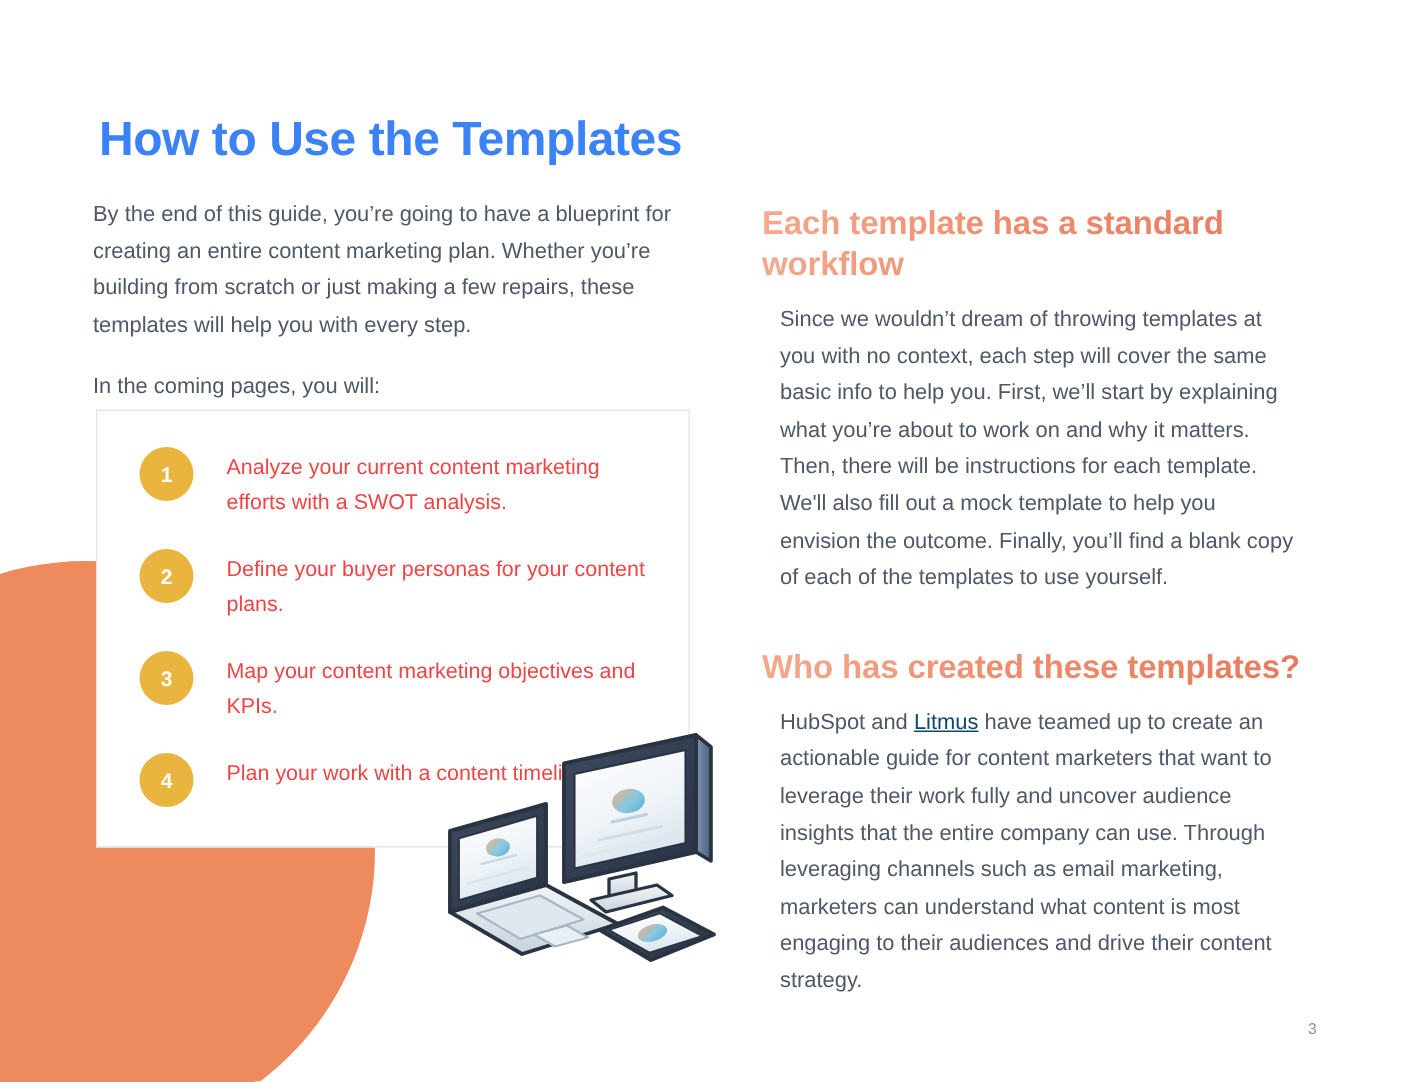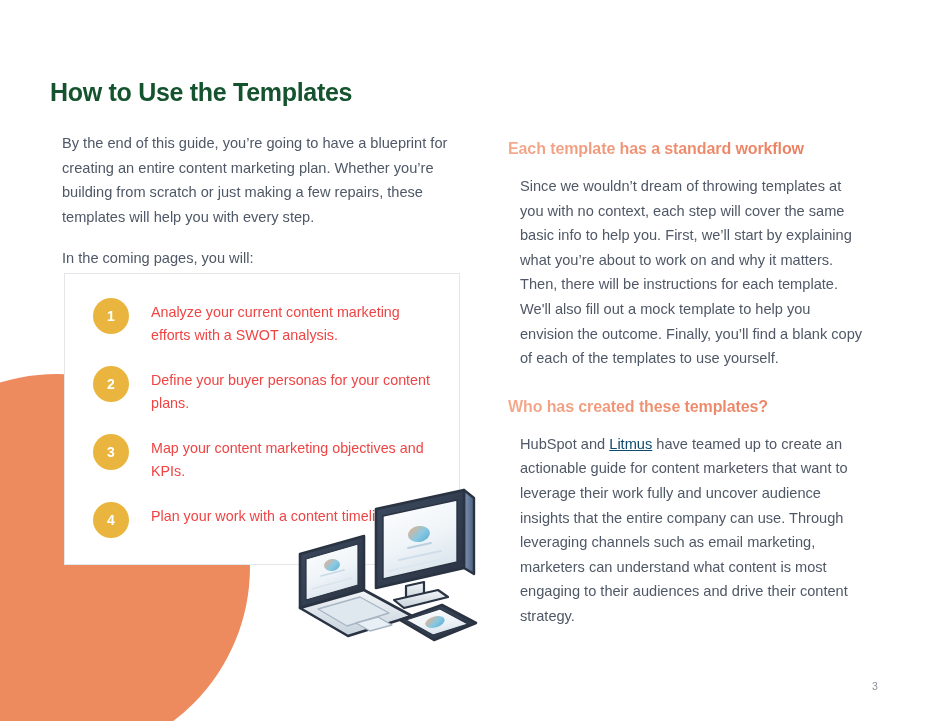--- a/index.html
+++ b/index.html
@@ -29,26 +29,26 @@
     width: 386px;
     height: 386px;
     border-radius: 50%;
     background: #ED8B5E;
     z-index: 0;
   }
 
   
   .page-title {
     position: absolute;
-    left: 50px;
+    left: 66px;
     top: 72px;
-    font-size: 25px;
+    font-size: 32px;
     line-height: 40px;
     font-weight: 700;
-    color: #14532d;
+    color: #3b82f6;
     letter-spacing: -0.3px;
     z-index: 3;
     white-space: nowrap;
   }
 
   
   .left-col {
     position: absolute;
     left: 62px;
     top: 131px;
@@ -117,33 +117,33 @@
 
   
   .right-col {
     position: absolute;
     left: 508px;
     top: 135px;
     width: 372px;
     z-index: 3;
   }
   .section-heading {
-    font-size: 16px;
+    font-size: 22px;
     line-height: 27px;
     font-weight: 700;
     margin: 0 0 12px 0;
     letter-spacing: -0.1px;
     background: linear-gradient(100deg, #F4A98D 0%, #EE8C6C 45%, #E8785A 100%);
     -webkit-background-clip: text;
     background-clip: text;
     -webkit-text-fill-color: transparent;
     color: #EE8C6C;
   }
   .section-heading.second {
-    margin-top: 22px;
+    margin-top: 33px;
   }
   .right-col .body-text {
     font-size: 14.6px;
     line-height: 24.6px;
     margin: 12px;
   }
   .inline-link {
     color: #0c4a6e;
     text-decoration: underline;
   }

